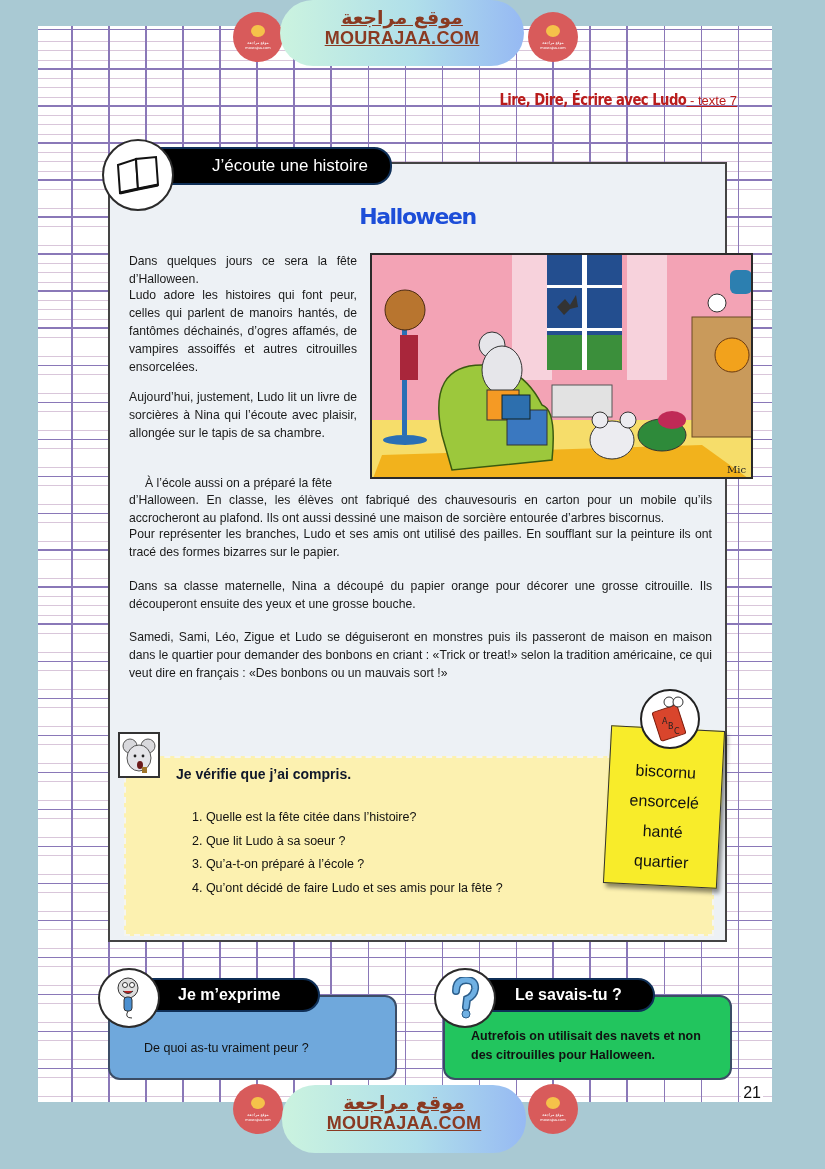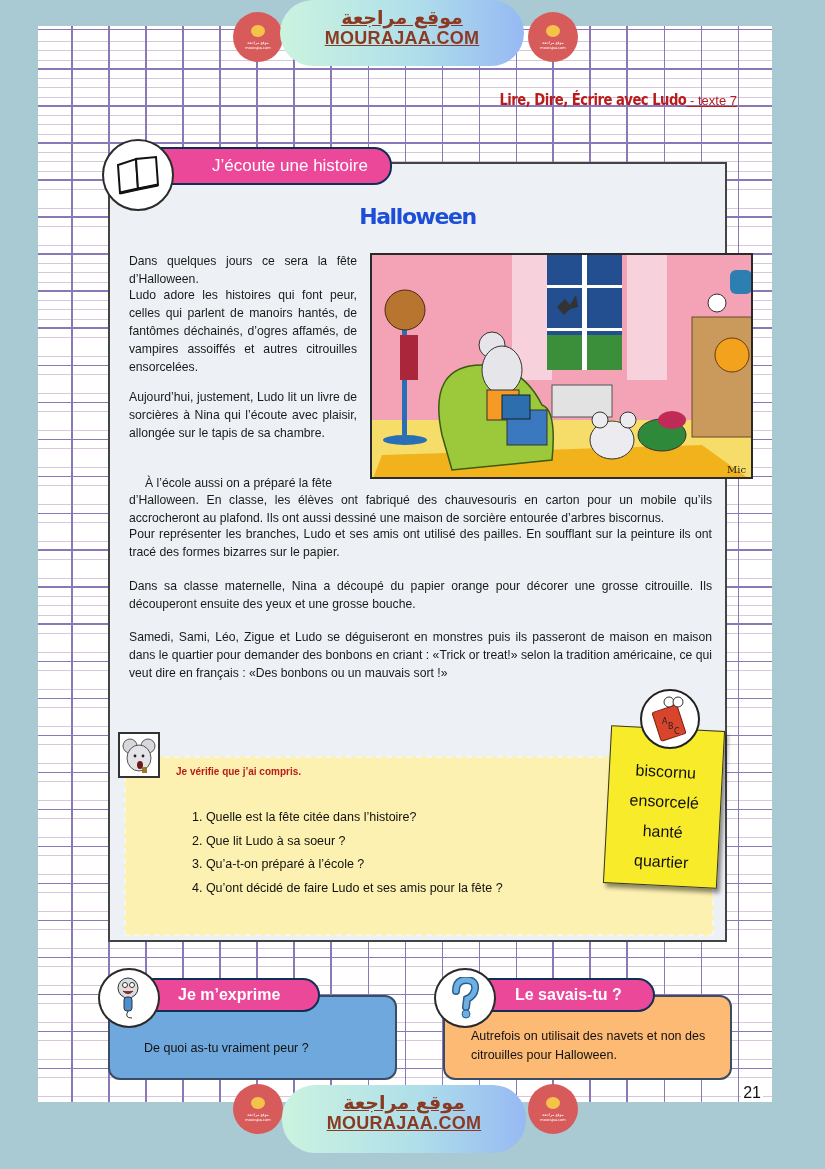--- a/index.html
+++ b/index.html
@@ -36,42 +36,42 @@
     display: flex; flex-direction: column; align-items: center; justify-content: center;
   }
   .logo-badge .dot { width: 14px; height: 12px; background: #f5c24a; border-radius: 50%; margin-bottom: 3px; }
   .logo-badge .tiny { font-size: 4px; color: #fff; line-height: 5px; }
 
   .section-icon-circle {
     position: absolute; border-radius: 50%; background: #fff; border: 2px solid #2b2b2b; z-index: 3;
     display: flex; align-items: center; justify-content: center;
   }
   .tab-title {
-    position: absolute; background: #ec4899; color: #fff; border: 2px solid #0f2f57;
+    position: absolute; background: #000000; color: #fff; border: 2px solid #0f2f57;
     border-radius: 0 18px 18px 0; font-size: 17px; display: flex; align-items: center; z-index: 2;
   }
   .main-panel {
     position: absolute; left: 108px; top: 162px; width: 619px; height: 780px;
     background: #edf1f5; border: 2px solid #444; box-sizing: border-box;
   }
   .story-title {
     position: absolute; left: 0; right: 0; top: 40px; text-align: center;
     font-family: "DejaVu Sans", sans-serif; font-weight: bold; font-size: 22px;
     letter-spacing: -1.4px; color: #1d4ed8;
   }
   .para { position: absolute; font-size: 12.2px; line-height: 18px; color: #1a1a1a; text-align: justify; margin: 0; }
   .illustration {
     position: absolute; left: 260px; top: 89px; width: 383px; height: 226px;
     border: 2px solid #2a2a2a; box-sizing: border-box; overflow: hidden; background: #f1a1b3;
   }
   .yellow-box {
     position: absolute; left: 14px; top: 592px; width: 590px; height: 180px;
     background: #fcf1b0; border: 2px dashed #f5f5f0; box-sizing: border-box;
   }
-  .check-title { position: absolute; left: 50px; top: 8px; font-weight: bold; font-size: 10px; color: #b91c1c; }
+  .check-title { position: absolute; left: 50px; top: 8px; font-weight: bold; font-size: 14px; color: #0f172a; }
   .q-list { position: absolute; left: 66px; top: 48px; margin: 0; padding: 0; list-style: none; }
   .q-list li { font-size: 12.5px; line-height: 23.5px; color: #111; }
   .mouse-icon-box {
     position: absolute; left: 8px; top: 568px; width: 42px; height: 46px; background: #fff;
     border: 2px solid #333; box-sizing: border-box; z-index: 2;
   }
   .vocab-note {
     position: absolute; left: 607px; top: 728px; width: 112px; height: 156px; background: #f8ec2a;
     border: 1.5px solid #333; transform: rotate(3deg); box-shadow: 3px 4px 4px rgba(0,0,0,0.45);
     text-align: center; z-index: 4;
@@ -227,21 +227,21 @@
   <svg width="34" height="44" viewBox="0 0 34 44">
     <ellipse cx="16" cy="12" rx="10" ry="10" fill="#ddd" stroke="#333"></ellipse>
     <circle cx="13" cy="9" r="2.5" fill="#fff" stroke="#333"></circle>
     <circle cx="20" cy="9" r="2.5" fill="#fff" stroke="#333"></circle>
     <path d="M11,15 Q16,20 21,15" fill="#b22" stroke="#333"></path>
     <rect x="12" y="21" width="8" height="14" rx="3" fill="#4a8fd0" stroke="#333"></rect>
     <path d="M16,35 Q12,42 20,42" fill="none" stroke="#333"></path>
   </svg>
 </div>
 
-<div class="bottom-box" style="left:443px; top:995px; width:289px; height:85px; background:#fdba74;">
+<div class="bottom-box" style="left:443px; top:995px; width:289px; height:85px; background:#22c55e;font-weight:bold;">
   <div style="position:absolute; left:26px; top:30px; width:250px; line-height:19px;">Autrefois on utilisait des navets et non des citrouilles pour Halloween.</div>
 </div>
 <div class="tab-title" style="left:475px; top:978px; width:180px; height:34px; padding-left:38px; box-sizing:border-box; font-weight:bold; font-size:16px;">
   <span>Le savais-tu ?</span>
 </div>
 <div class="section-icon-circle" style="left:434px; top:968px; width:58px; height:56px;">
   <svg width="30" height="42" viewBox="0 0 30 42">
     <path d="M6,14 Q6,3 16,3 Q26,3 25,12 Q24,19 17,22 L16,30" fill="none" stroke="#2b5d8a" stroke-width="8" stroke-linecap="round"></path>
     <path d="M6,14 Q6,3 16,3 Q26,3 25,12 Q24,19 17,22 L16,30" fill="none" stroke="#6fb0e3" stroke-width="5" stroke-linecap="round"></path>
     <circle cx="16" cy="37" r="4" fill="#6fb0e3" stroke="#2b5d8a"></circle>

